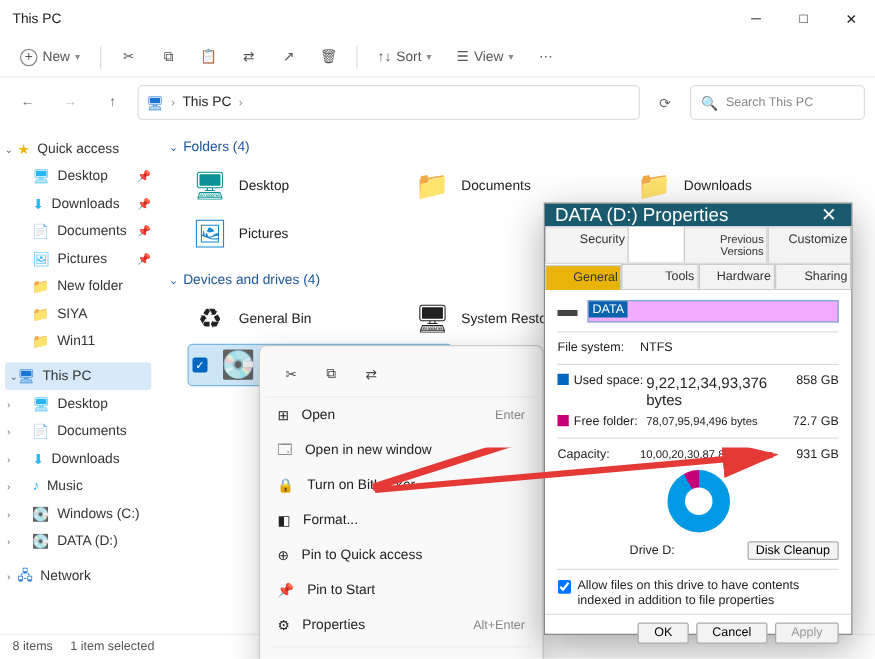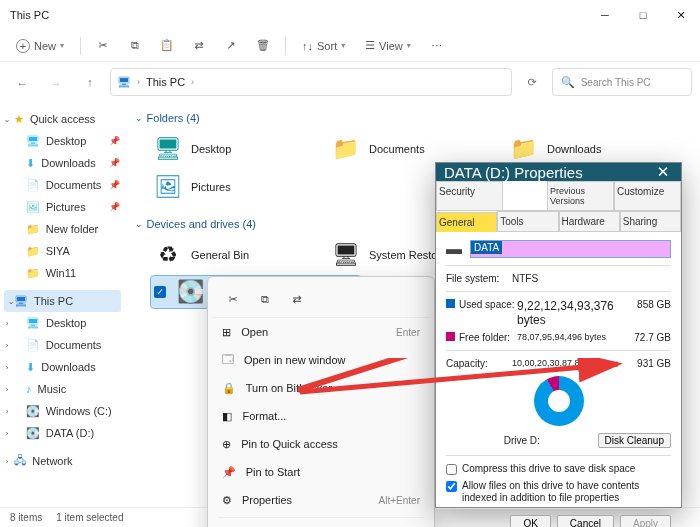--- a/index.html
+++ b/index.html
@@ -42,22 +42,22 @@
   .ctx-top div { width: 26px; height: 24px; display: flex; align-items: center; justify-content: center; color: #444; }
   .ctx-item { display: flex; align-items: center; height: 28px; padding: 0 10px; gap: 10px; font-size: 11px; border-radius: 4px; color: #222; }
   .ctx-item .sc { margin-left: auto; color: #888; font-size: 10px; }
   .ctx-sep { height: 1px; background: #eee; margin: 3px 6px; }
 
   
   .props { position: absolute; left: 435px; top: 162px; width: 247px; height: 346px; background: #fff; border: 1px solid #888; box-shadow: 0 10px 30px rgba(0,0,0,.35); z-index: 6; display: flex; flex-direction: column; font-size: 10px; }
   .props-title { height: 24px; background: #1a5a6e; color: #fff; display: flex; align-items: center; padding: 0 8px; font-size: 15px; }
   .props-title .x { margin-left: auto; width: 20px; text-align: center; }
   .tabs { display: flex; flex-wrap: wrap; border-bottom: 1px solid #ccc; }
-  .tab { flex: 1; min-width: 56px; text-align: left; padding: 4px 2px; font-size: 10px; color: #333; border: 1px solid #ccc; border-bottom: none; background: #f3f3f3; }
-  .tab.active { background: #fde047; position: relative; top: 1px; }
+  .tab { flex: 1; min-width: 56px; text-align: right; padding: 4px 2px; font-size: 10px; color: #333; border: 1px solid #ccc; border-bottom: none; background: #f3f3f3; }
+  .tab.active { background: #eab308; position: relative; top: 1px; }
   .props-body { flex: 1; padding: 8px 10px 4px; display: flex; flex-direction: column; gap: 5px; }
   .row { display: flex; align-items: center; gap: 8px; }
   .namefield { flex: 1; height: 18px; border: 1px solid #7aa7d6; background: #f0abfc; }
   .namefield .sel { background: #0a64ad; color: #fff; padding: 1px 3px; display: inline-block; font-size: 10px; }
   .hr { height: 1px; background: #ddd; margin: 2px 0; }
   .kv { display: flex; font-size: 10px; }
   .kv .k { width: 66px; color: #222; }
   .kv .v { flex: 1; }
   .kv .r { text-align: right; width: 44px; }
   .sq { width: 9px; height: 9px; display: inline-block; margin-right: 4px; }
@@ -367,24 +367,20 @@
         <span class="r">931 GB</span>
       </div>
     <div class="donut"></div>
     <div class="row" style="justify-content:space-between;">
       <span></span>
       <span>Drive D:</span>
       <button class="dbtn">Disk Cleanup</button>
     </div>
     <div class="hr"></div>
     <label class="chk">
-        <input type="checkbox" style="">
-        <span>Compress this drive to save disk space</span>
-      </label>
-    <label class="chk">
         <input type="checkbox" checked="" style="">
         <span>Allow files on this drive to have contents indexed in addition to file properties</span>
       </label>
   </div>
   <div class="props-btns">
     <button>OK</button>
     <button>Cancel</button>
     <button style="color:#999;">Apply</button>
   </div>
 </div>

